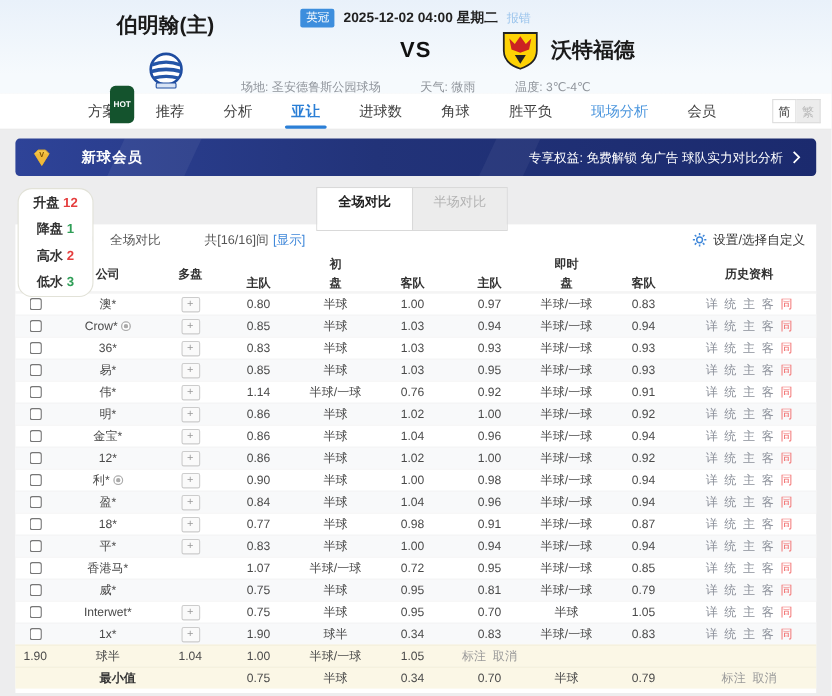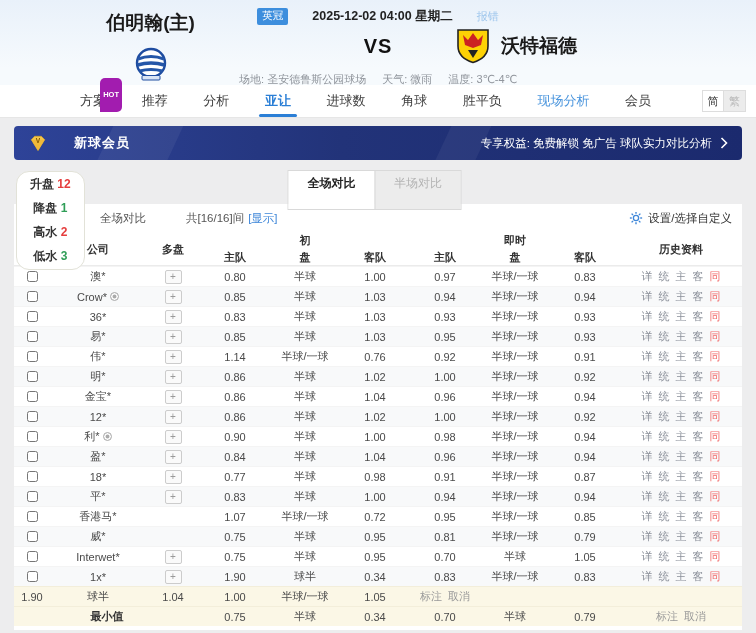--- a/index.html
+++ b/index.html
@@ -1,42 +1,42 @@
 <!DOCTYPE html>
 <html><head>
 <meta charset="utf-8">
 <style>
   * { margin:0; padding:0; box-sizing:border-box; }
   html,body { width:756px; height:633px; overflow:hidden; }
   body { font-family:"Liberation Sans","DejaVu Sans",sans-serif; background:#ededee; color:#333; }
 
   
   .match-header { height:85px; background:linear-gradient(180deg,#e9f1fa 0%,#f6fafd 80%); padding-top:7px; }
-  .match-top { display:flex; justify-content:center; align-items:center; gap:24px; height:18px; }
+  .match-top { display:flex; justify-content:center; align-items:center; gap:8px; height:18px; }
   .league-badge { background:#3d8edd; color:#fff; font-size:10.5px; padding:1.5px 5px; border-radius:2px; }
   .match-datetime { font-size:12.5px; font-weight:700; color:#222; }
   .report-link { font-size:11px; color:#9cc5ec; cursor:pointer; }
   .teams-row { display:flex; align-items:center; height:40px; margin-top:1px; }
   .team { flex:1; display:flex; align-items:center; gap:10px; }
   .team.home { justify-content:flex-end; padding-right:42px;flex-direction:column; }
   .team.away { justify-content:flex-start; padding-left:42px; }
   .team-name { font-size:19px; font-weight:700; color:#1a1a1a; }
   .vs { width:70px; text-align:center; font-size:20px; font-weight:800; color:#111; letter-spacing:1px; }
   .team-logo { width:36px; height:36px; }
-  .venue-row { display:flex; justify-content:center; gap:16px; margin-top:6px; font-size:11px; color:#90959c; }
+  .venue-row { display:flex; justify-content:center; gap:36px; margin-top:6px; font-size:11px; color:#90959c; }
 
   
   .nav { position:relative; height:33px; background:#fff; border-bottom:1px solid #e6e6e6;
          display:flex; align-items:stretch; padding:0 105px 0 80px; justify-content:space-between; }
   .nav-tab { position:relative; font-size:13px; color:#3e3e3e; line-height:32px; cursor:pointer; white-space:nowrap; }
   .nav-tab.active { color:#2b7fd6; font-weight:700; }
   .nav-tab.active::after { content:""; position:absolute; left:50%; transform:translateX(-50%);
          bottom:0; width:38px; height:3px; background:#2b7fd6; border-radius:2px; }
   .nav-tab.highlight { color:#4a95dd; }
-  .hot-badge { position:absolute; top:-7px; right:-16px; background:#a21caf; color:#fff; font-size:7.5px;
+  .hot-badge { position:absolute; top:-7px; right:-16px; background:#14532d; color:#fff; font-size:7.5px;
          padding:1px 3px; border-radius:5px 5px 5px 0; font-weight:700; }
   .lang-toggle { position:absolute; right:10px; top:5px; display:flex; }
   .lang-btn { width:22px; height:22px; font-size:11px; display:flex; align-items:center; justify-content:center; cursor:pointer; }
   .lang-btn.simp { background:#fff; border:1px solid #ddd; color:#333; }
   .lang-btn.trad { background:#ececec; border:1px solid #ddd; border-left:none; color:#b9b9b9; }
 
   
   .banner { position:relative; margin:8px 14px 0; height:34px; border-radius:4px; overflow:hidden;
             background:linear-gradient(90deg,#2e4398 0%,#223379 45%,#1b2a6e 100%);
             display:flex; align-items:center; padding:0 14px; cursor:pointer; }

